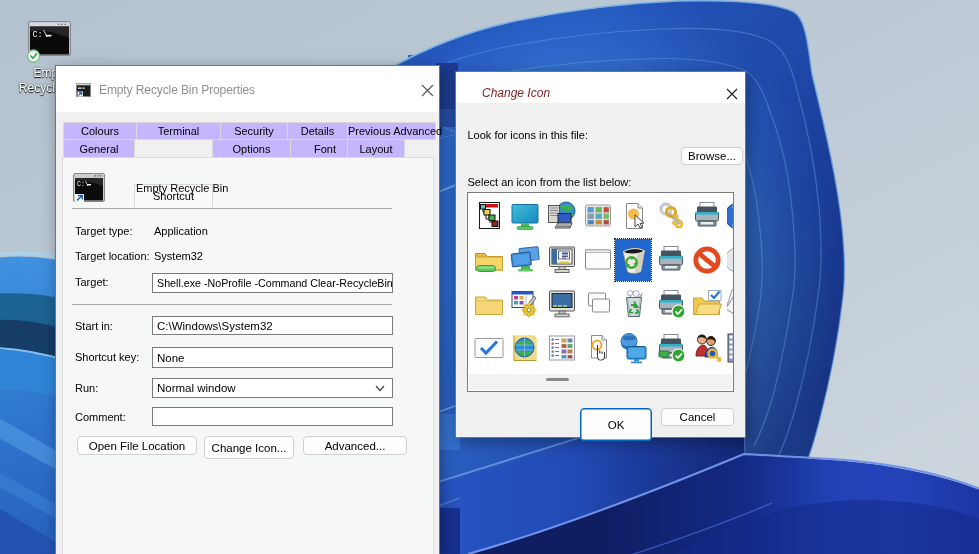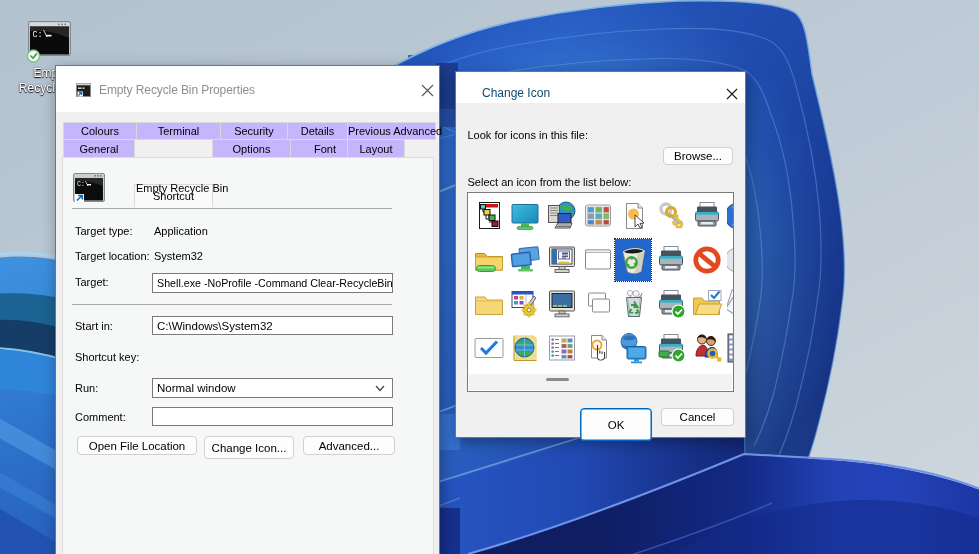--- a/index.html
+++ b/index.html
@@ -17,21 +17,21 @@
 #pane{position:absolute;left:6px;top:91px;width:372px;height:398px;background:#f6f7f7;border:1px solid #dcdcdc;border-bottom:none;box-sizing:border-box;z-index:2;}
 .lbl{position:absolute;font-size:11px;color:#000;white-space:nowrap;}
 .tbox{position:absolute;background:#fff;border:1px solid #7a7a7a;box-sizing:border-box;font-size:11.5px;color:#000;white-space:nowrap;overflow:hidden;}
 .tbox span{position:absolute;left:4px;top:50%;transform:translateY(-50%);}
 .btn{position:absolute;background:#fdfdfd;border:1px solid #d0d0d0;border-radius:4px;box-sizing:border-box;font-size:11.5px;color:#000;text-align:center;}
 .btn span{position:absolute;left:0;right:0;top:50%;transform:translateY(-50%);}
 .hr{position:absolute;height:1px;background:#a9a9a9;}
 
 #cd{position:absolute;left:455px;top:71px;width:291px;height:367px;background:#f0f0f0;border:1px solid #70757a;box-sizing:border-box;box-shadow:2px 4px 14px rgba(0,0,0,0.35);}
 #cd .titlebar{position:absolute;left:0;top:0;width:100%;height:31px;background:#fff;}
-#cd .tit{position:absolute;left:26px;top:14px;font-size:12px;color:#0c4a6e;}
+#cd .tit{position:absolute;left:26px;top:14px;font-size:12px;color:#7f1d1d;font-style:italic;}
 #lbox{position:absolute;left:11px;top:120px;width:267px;height:200px;background:#fff;border:1px solid #7a7a7a;box-sizing:border-box;overflow:hidden;}
 #sel{position:absolute;background:#2268cc;outline:1px dotted #0c2c56;}
 #sbtrack{position:absolute;left:1px;right:1px;bottom:1px;height:16px;background:#f2f2f2;}
 #sbthumb{position:absolute;left:77px;top:4px;width:23px;height:3px;background:#8a8a8a;border-radius:2px;}
 .ic{position:absolute;width:32px;height:32px;}
 .xbtn{position:absolute;}
 </style></head>
 <body>
 <svg id="wall" width="979" height="554" viewBox="0 0 979 554">
 <defs>
@@ -214,50 +214,53 @@
  <div class="lbl" style="left:19px;top:210px;z-index:4">Target:</div>
  <div class="tbox" style="left:96px;top:207px;width:241px;height:20px;z-index:4">
       <span style="font-size:10.7px">Shell.exe -NoProfile -Command Clear-RecycleBin"</span>
     </div>
  <div class="hr" style="left:16px;top:238px;width:320px;z-index:4"></div>
  <div class="lbl" style="left:19px;top:254px;z-index:4">Start in:</div>
  <div class="tbox" style="left:96px;top:250px;width:241px;height:19px;z-index:4">
       <span>C:\Windows\System32</span>
     </div>
  <div class="lbl" style="left:19px;top:285px;z-index:4">Shortcut key:</div>
+ <div class="tbox" style="left:96px;top:281px;width:241px;height:21px;z-index:4">
+      <span>None</span>
+    </div>
  <div class="lbl" style="left:19px;top:316px;z-index:4">Run:</div>
  <div class="tbox" style="left:96px;top:312px;width:241px;height:20px;z-index:4">
       <span>Normal window</span>
    <svg style="position:absolute;right:7px;top:6px" width="10" height="7" viewBox="0 0 10 7">
         <path d="M1 1 L5 5.5 L9 1" stroke="#444" stroke-width="1.2" fill="none"></path>
       </svg>
  </div>
  <div class="lbl" style="left:19px;top:345px;z-index:4">Comment:</div>
  <div class="tbox" style="left:96px;top:341px;width:241px;height:19px;z-index:4">
       <span></span>
     </div>
  <div class="btn" style="left:21px;top:370px;width:120px;height:19px;z-index:4">
       <span>Open File Location</span>
     </div>
  <div class="btn" style="left:148px;top:370px;width:90px;height:23px;z-index:4">
       <span>Change Icon...</span>
     </div>
- <div class="btn" style="left:247px;top:370px;width:92px;height:19px;z-index:4">
+ <div class="btn" style="left:247px;top:370px;width:104px;height:19px;z-index:4">
       <span>Advanced...</span>
     </div>
 </div>
 
 <div id="cd">
  <div class="titlebar"></div>
  <div class="tit">Change Icon</div>
  <svg class="xbtn" style="left:270px;top:16px" width="12" height="12" viewBox="0 0 12 12">
       <path d="M1 1 L11 11 M11 1 L1 11" stroke="#1a1a1a" stroke-width="1.1"></path>
     </svg>
  <div class="lbl" style="left:11.5px;top:57px">Look for icons in this file:</div>
- <div class="btn" style="left:207px;top:75px;width:70px;height:18px">
+ <div class="btn" style="left:225px;top:75px;width:62px;height:18px">
       <span>Browse...</span>
     </div>
  <div class="lbl" style="left:11.5px;top:104px">Select an icon from the list below:</div>
  <div id="lbox">
   <div id="sel" style="left:147px;top:46px;width:36px;height:42px"></div>
   <div id="sbtrack">
         <div id="sbthumb"></div>
       </div>
   <svg class="ic" style="left:5.0px;top:7.0px" viewBox="0 0 32 32">
         <rect x="6.5" y="2.5" width="20" height="26" fill="#fff" stroke="#1a1a1a"></rect>

